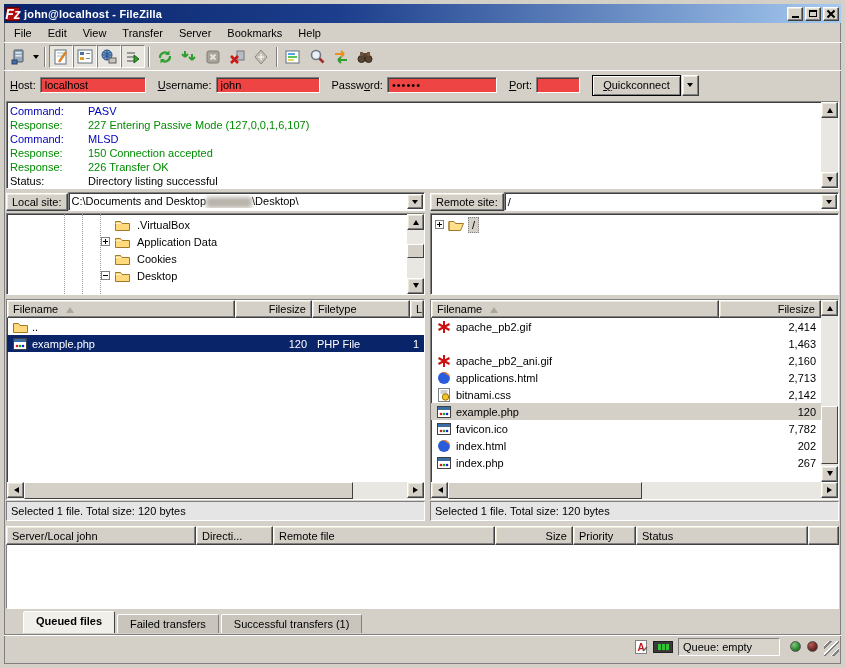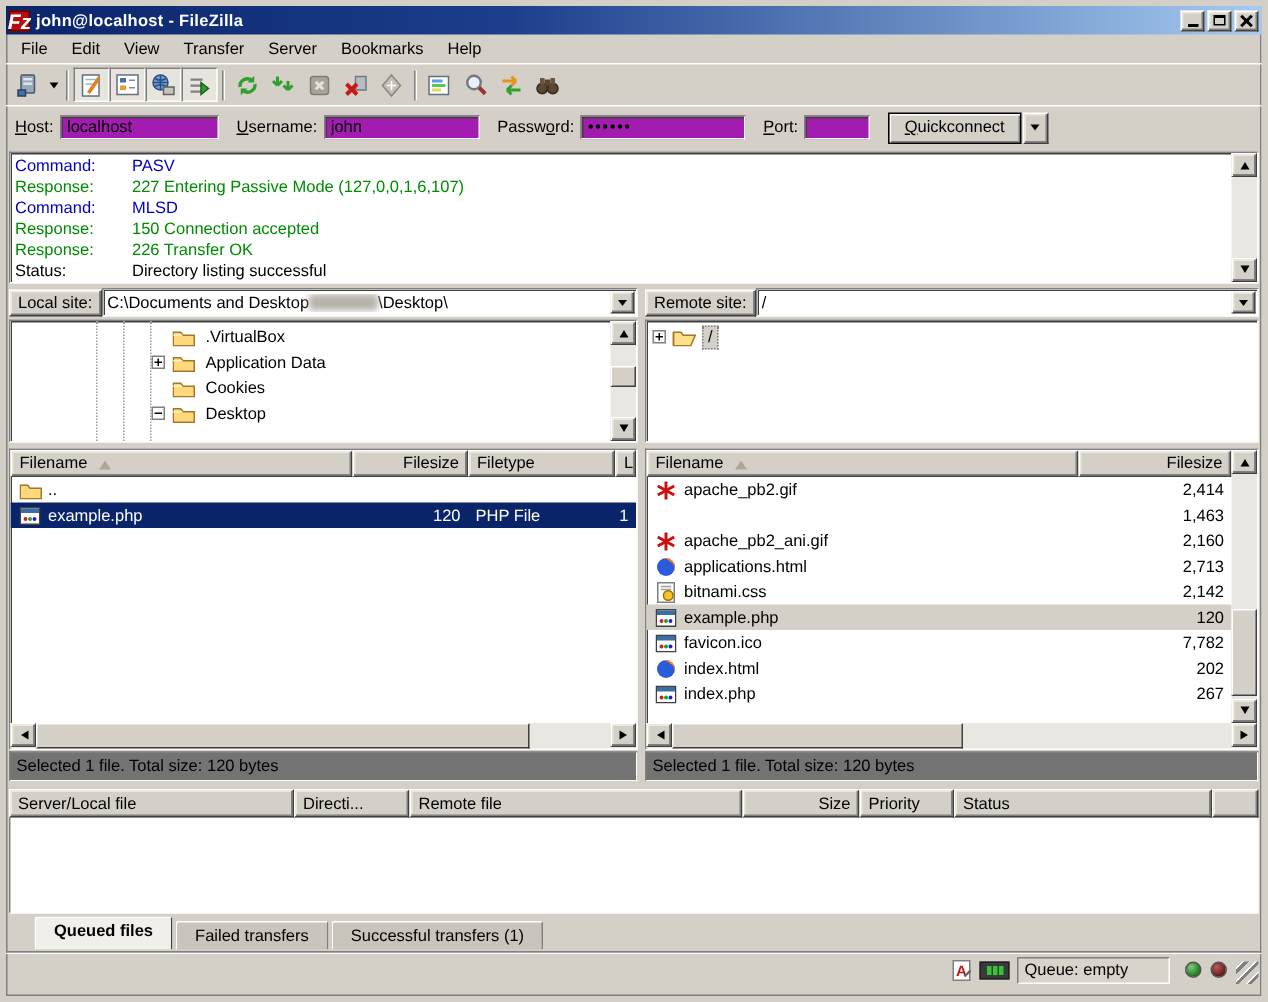--- a/index.html
+++ b/index.html
@@ -3,21 +3,21 @@
 <meta charset="utf-8">
 <style>
   * { box-sizing: border-box; margin:0; padding:0; }
   html,body { width:845px; height:668px; }
   body { font-family:"Liberation Sans", sans-serif; font-size:11px; color:#000; background:#D4D0C8; }
   .win { width:845px; height:668px; border:4px solid #D4D0C8; box-shadow: inset 0 0 0 1px #808080; background:#D4D0C8; display:flex; flex-direction:column; }
 
   
   .out { border:1px solid; border-color:#FFFFFF #404040 #404040 #FFFFFF; box-shadow: inset -1px -1px 0 #808080, inset 1px 1px 0 #ECE9D8; }
   .in  { border:1px solid; border-color:#808080 #FFFFFF #FFFFFF #808080; box-shadow: inset 1px 1px 0 #404040; }
-  .field { border:1px solid; border-color:#808080 #FFFFFF #FFFFFF #808080; box-shadow: inset 1px 1px 0 #404040; background:#a21caf; font:11px "Liberation Sans",sans-serif; padding:1px 4px; outline:none; }
+  .field { border:1px solid; border-color:#808080 #FFFFFF #FFFFFF #808080; box-shadow: inset 1px 1px 0 #404040; background:#ef4444; font:11px "Liberation Sans",sans-serif; padding:1px 4px; outline:none; }
 
   
   .titlebar { height:19px; background:linear-gradient(90deg,#0A246A,#1C3E8C 40%,#A6CAF0); display:flex; align-items:center; padding:0 2px; flex:0 0 auto; }
   .app-logo { width:14px; height:14px; background:#B01010; color:#fff; font-weight:bold; font-style:italic; font-size:14px; display:flex; align-items:center; justify-content:center; margin-right:4px; border:1px solid #600; }
   .title-text { color:#fff; font-weight:bold; font-size:11px; flex:1; letter-spacing:.2px; }
   .winbtn { width:16px; height:14px; background:#D4D0C8; margin-left:2px; display:flex; align-items:center; justify-content:center; }
   .glyph-min { width:7px; height:2px; background:#000; margin-top:7px; }
   .glyph-max { width:8px; height:7px; border:1px solid #000; border-top:2px solid #000; }
   .glyph-close { position:relative; width:8px; height:8px; }
   .glyph-close:before,.glyph-close:after { content:""; position:absolute; left:3px; top:-1px; width:2px; height:10px; background:#000; }
@@ -89,21 +89,21 @@
   .hcell.r { justify-content:flex-end; }
   .sort-asc { width:0;height:0;border:4px solid transparent;border-bottom:6px solid #ACA899; margin-left:8px; margin-top:-3px; }
   .lv-body { flex:1; overflow:hidden; position:relative; }
   .lrow { height:17px; display:flex; align-items:center; white-space:nowrap; }
   .lrow .c { padding:0 5px; overflow:hidden; display:flex; align-items:center; }
   .lrow .c.r { justify-content:flex-end; }
   .lrow.sel { background:#0A246A; color:#fff; }
   .lrow.sel-i { background:#D4D0C8; }
   .hscroll { height:17px; background:#E9E7E1; display:flex; flex:0 0 auto; }
   .hthumb { background:#D4D0C8; border:1px solid; border-color:#fff #404040 #404040 #fff; height:17px; }
-  .statusline { height:20px; margin-top:1px; border:1px solid; border-color:#808080 #FFFFFF #FFFFFF #808080; display:flex; align-items:center; padding:0 4px; background:#737373; }
+  .statusline { height:20px; margin-top:1px; border:1px solid; border-color:#808080 #FFFFFF #FFFFFF #808080; display:flex; align-items:center; padding:0 4px; background:#e5e5e5; }
 
   
   .queue { margin:5px 2px 0 2px; flex:0 0 auto; }
   .q-head { display:flex; height:19px; }
   .q-body { height:64px; background:#fff; border:1px solid; border-color:#808080 #FFFFFF #FFFFFF #808080; border-top:none; }
   .tabs { display:flex; align-items:flex-end; height:24px; padding-left:17px; }
   .tab { padding:3px 12px 3px 12px; background:#C9C5BD; border:1px solid; border-color:#fff #808080 #808080 #fff; border-bottom:none; margin-right:2px; height:19px; border-radius:2px 2px 0 0; }
   .tab.active { background:#F1EFE9; font-weight:bold; height:22px; border-color:#fff #404040 transparent #fff; }
 
   
@@ -662,21 +662,21 @@
       </div>
       <div class="statusline">
           <span>Selected 1 file. Total size: 120 bytes</span>
         </div>
     </div>
   </div>
 
   <div class="queue">
     <div class="q-head">
       <div class="hcell" style="width:190px">
-          <span>Server/Local file</span>
+          <span>Server/Local john</span>
         </div>
       <div class="hcell" style="width:77px">
           <span>Directi...</span>
         </div>
       <div class="hcell" style="width:222px">
           <span>Remote file</span>
         </div>
       <div class="hcell r" style="width:78px">
           <span>Size</span>
         </div>

